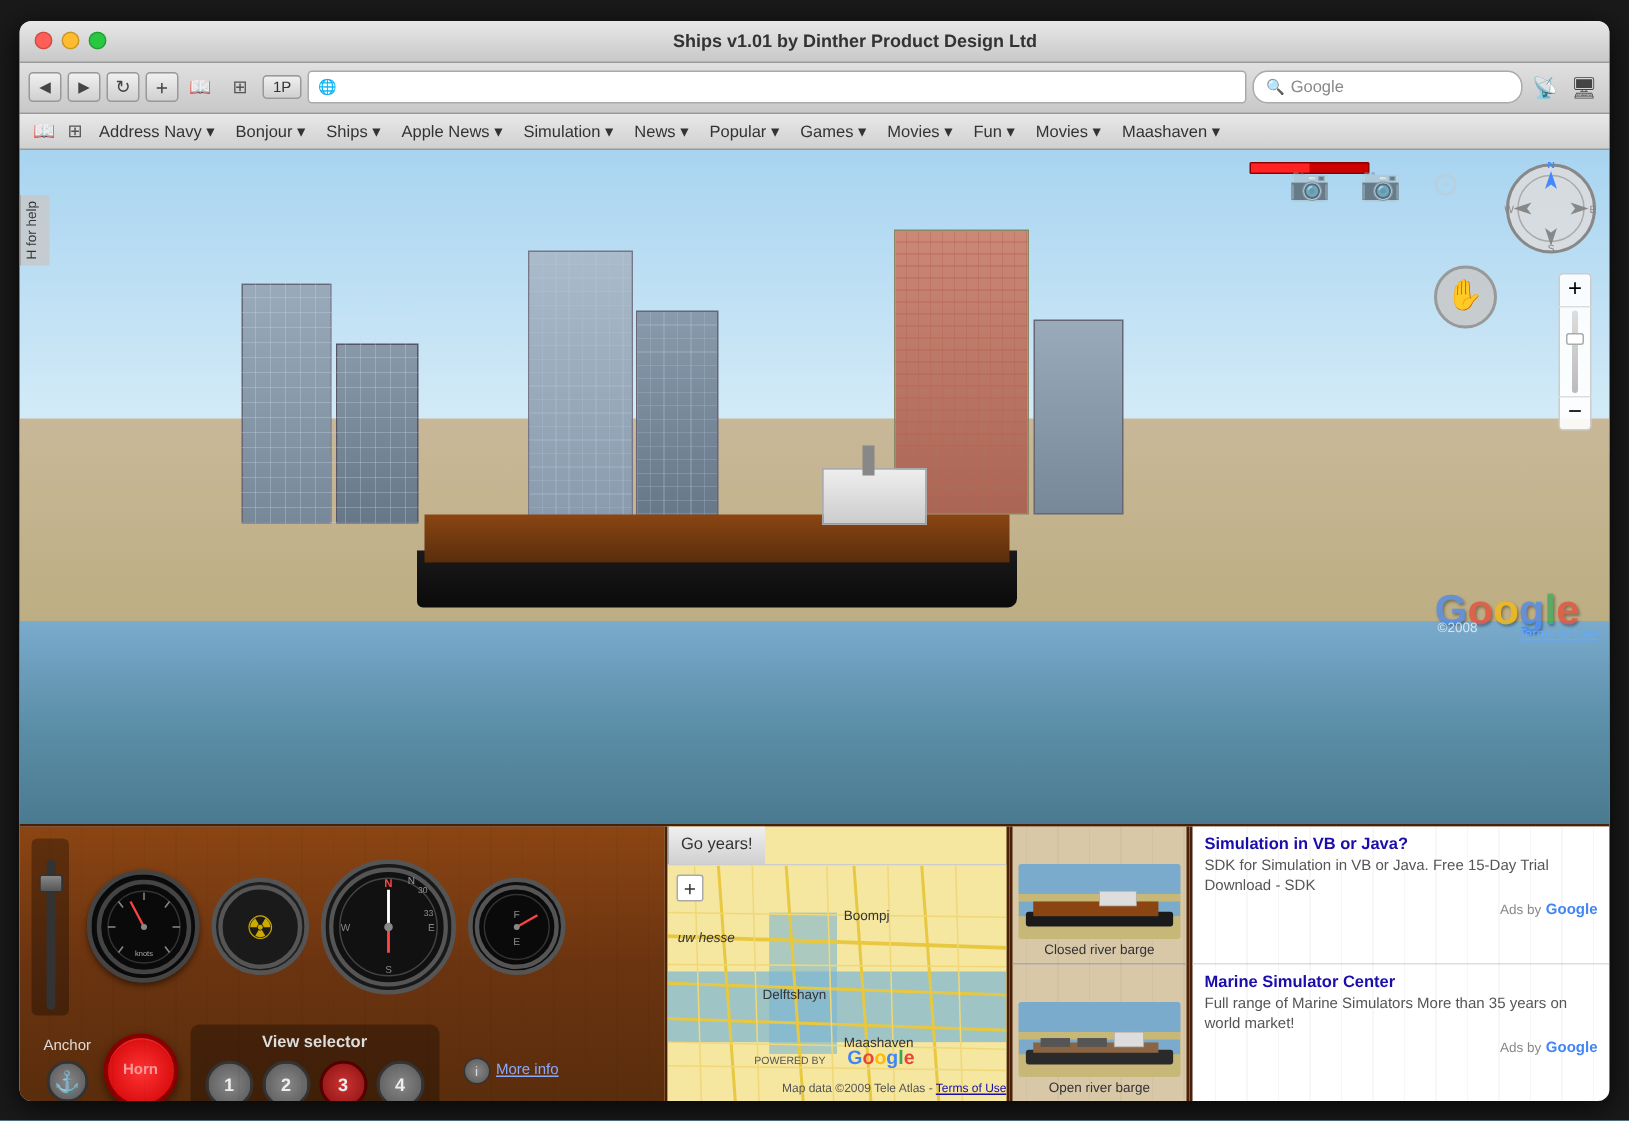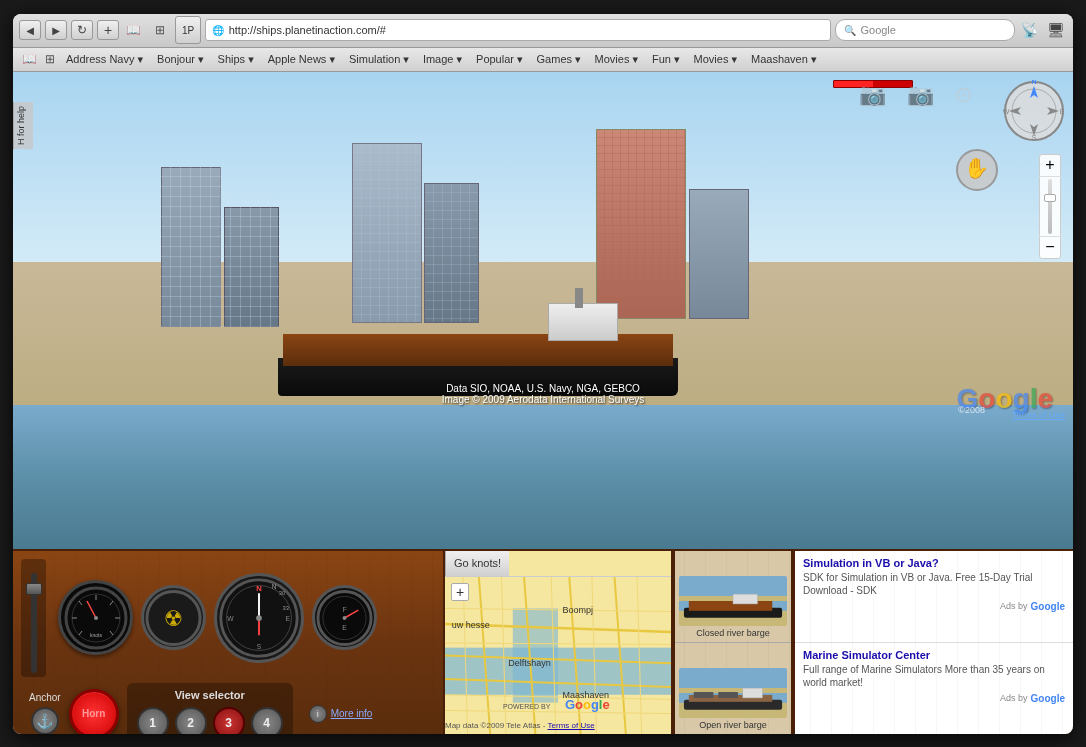--- a/index.html
+++ b/index.html
@@ -85,21 +85,21 @@
       width: 22px; height: 20px;
       display: flex; align-items: center; justify-content: center;
       font-size: 12px; color: #555;
     }
     .grid-icon {
       width: 22px; height: 20px;
       display: flex; align-items: center; justify-content: center;
       font-size: 12px; color: #555;
     }
     .ip-btn {
-      padding: 0 6px; height: 28px;
+      padding: 0 6px; height: 16px;
       background: linear-gradient(180deg, #f0f0f0, #d0d0d0);
       border: 1px solid #999;
       border-radius: 3px;
       font-size: 10px; color: #333; cursor: pointer;
       display: flex; align-items: center; text-align: center;
     }
     .url-bar {
       flex: 1;
       height: 22px;
       border: 1px solid #aaa;
@@ -439,21 +439,21 @@
       position: absolute;
       bottom: 20px;
       left: 50%;
       transform: translateX(-50%);
       font-size: 8px;
       color: #666;
     }
     .map-credit {
       position: absolute;
       bottom: 4px; left: 0; right: 0;
-      text-align: left;
+      text-align: right;
       font-size: 8px;
       color: #555;
     }
     
     .ships-panel {
       width: 120px;
       border-left: 2px solid #4a2008;
       border-right: 2px solid #4a2008;
       display: flex;
       flex-direction: column;
@@ -562,52 +562,59 @@
       align-items: center;
       gap: 8px;
       padding: 0 8px 4px 8px;
     }
   </style>
 </head>
 <body>
 
 <div class="window">
 
+  <div class="title-bar">
+    <div class="traffic-lights">
+      <div class="tl tl-red"></div>
+      <div class="tl tl-yellow"></div>
+      <div class="tl tl-green"></div>
+    </div>
+    <div class="title-text">Ships v1.01 by Dinther Product Design Ltd</div>
+  </div>
 
   <div class="browser-toolbar">
     <div class="nav-btn">◀</div>
     <div class="nav-btn">▶</div>
     <div class="reload-btn">↻</div>
     <div class="add-btn">+</div>
     <div class="bookmarks-icon">📖</div>
     <div class="grid-icon">⊞</div>
     <div class="ip-btn">1P</div>
     <div class="url-bar">
       <span class="url-favicon">🌐</span>
-      <span class="url-text">http://ships.planetinaction.com/#</span>
     </div>
     <div class="search-bar">
       <span class="search-icon">🔍</span>
       <span class="search-text">Google</span>
     </div>
     <div class="toolbar-icons">
       <div class="toolbar-icon-btn">📡</div>
       <div class="toolbar-icon-btn">🖥</div>
     </div>
   </div>
 
   <div class="bookmark-bar">
     <span class="bm-icon">📖</span>
     <span class="bm-icon">⊞</span>
     <span class="bm-item">Address Navy ▾</span>
     <span class="bm-item">Bonjour ▾</span>
     <span class="bm-item">Ships ▾</span>
     <span class="bm-item">Apple News ▾</span>
     <span class="bm-item">Simulation ▾</span>
-    <span class="bm-item">Image ▾</span>
+    <span class="bm-item">News ▾</span>
     <span class="bm-item">Popular ▾</span>
     <span class="bm-item">Games ▾</span>
     <span class="bm-item">Movies ▾</span>
     <span class="bm-item">Fun ▾</span>
     <span class="bm-item">Movies ▾</span>
     <span class="bm-item">Maashaven ▾</span>
   </div>
 
   <div class="main-content">
 
@@ -655,24 +662,20 @@
         <div style="width:60px;height:130px;background:linear-gradient(180deg,#99aabb,#778899);border:1px solid #667;"></div>
       </div>
 
       <div style="position:absolute; bottom:32%; left:25%; width:400px; height:95px;">
         <div style="position:absolute;bottom:0;left:0;right:0;height:38px;background:linear-gradient(180deg,#1a1a1a,#0a0a0a);border-radius:0 0 6px 4px;"></div>
         <div style="position:absolute;bottom:30px;left:5px;right:5px;height:32px;background:linear-gradient(180deg,#8b4513,#5a2d0c);"></div>
         <div style="position:absolute;bottom:55px;right:60px;width:70px;height:38px;background:linear-gradient(180deg,#eee,#ccc);border:1px solid #aaa;"></div>
         <div style="position:absolute;bottom:88px;right:95px;width:8px;height:20px;background:#888;"></div>
       </div>
 
-      <div class="data-credit">
-        <div>Data SIO, NOAA, U.S. Navy, NGA, GEBCO</div>
-        <div>Image © 2009 Aerodata International Surveys</div>
-      </div>
 
       <div class="google-logo">
         <span style="color:#4285f4">G</span><span style="color:#ea4335">o</span><span style="color:#fbbc04">o</span><span style="color:#4285f4">g</span><span style="color:#34a853">l</span><span style="color:#ea4335">e</span>
       </div>
 
       <div class="year-text">©2008</div>
 
       <div class="terms-link">Terms of Use</div>
 
       <div style="position:absolute;top:8px;right:8px;width:62px;height:62px;">
@@ -805,21 +808,21 @@
 
           <div class="more-info" style="position:static;margin-left:8px;">
             <div class="more-info-icon">i</div>
             <span class="more-info-text">More info</span>
           </div>
         </div>
       </div>
 
       <div class="map-panel">
         <div class="map-input-row">
-          <button class="go-there-btn">Go knots!</button>
+          <button class="go-there-btn">Go years!</button>
         </div>
         <div class="map-area">
 
           <svg width="100%" height="100%" style="position:absolute;top:0;left:0;">
 
             <rect x="0" y="45%" width="100%" height="30%" fill="#7ab5d4" opacity="0.7"></rect>
             <rect x="30%" y="20%" width="20%" height="60%" fill="#7ab5d4" opacity="0.6"></rect>
 
             <line x1="0" y1="30%" x2="100%" y2="35%" stroke="#e8c840" stroke-width="2.5"></line>
             <line x1="0" y1="50%" x2="100%" y2="55%" stroke="#e8c840" stroke-width="2"></line>
@@ -835,21 +838,21 @@
             <line x1="0" y1="85%" x2="100%" y2="87%" stroke="#f0d878" stroke-width="1"></line>
             <line x1="8%" y1="0" x2="10%" y2="100%" stroke="#f0d878" stroke-width="1"></line>
             <line x1="25%" y1="0" x2="27%" y2="100%" stroke="#f0d878" stroke-width="1"></line>
             <line x1="47%" y1="0" x2="49%" y2="100%" stroke="#f0d878" stroke-width="1"></line>
             <line x1="65%" y1="0" x2="67%" y2="100%" stroke="#f0d878" stroke-width="1"></line>
             <line x1="85%" y1="0" x2="87%" y2="100%" stroke="#f0d878" stroke-width="1"></line>
           </svg>
 
           <div class="map-zoom-btn">+</div>
 
-          <div class="map-label" style="top:28%;left:3%;">uw hesse</div>
+          <div class="map-label" style="top:28%;left:3%;font-style:italic;">uw hesse</div>
           <div class="map-label" style="top:52%;left:28%;">Delftshayn</div>
           <div class="map-label" style="top:72%;left:52%;">Maashaven</div>
           <div class="map-label" style="top:18%;left:52%;text-align:center;">Boompj</div>
 
           <div class="powered-by">
             <svg width="60" height="14" viewBox="0 0 60 14">
               <text x="0" y="11" font-size="7" fill="#555">POWERED BY</text>
             </svg>
             <svg width="48" height="16" viewBox="0 0 48 16">
               <text x="0" y="13" font-size="13" font-weight="bold">

